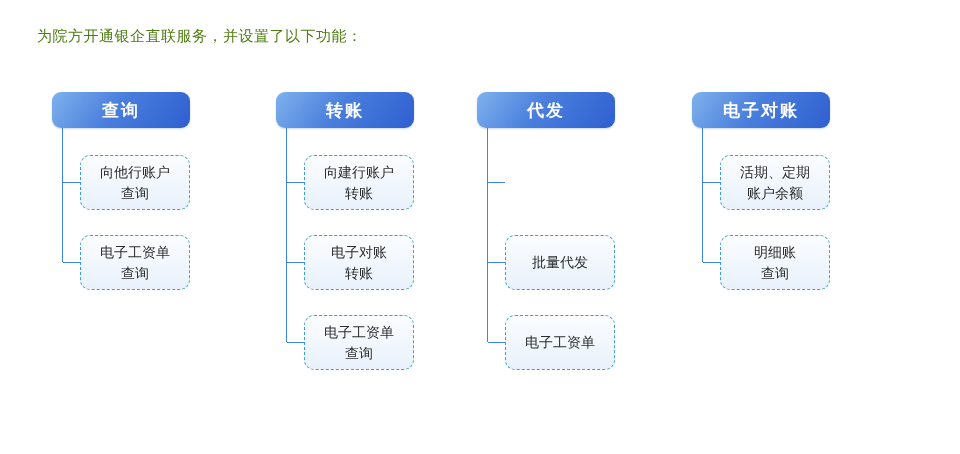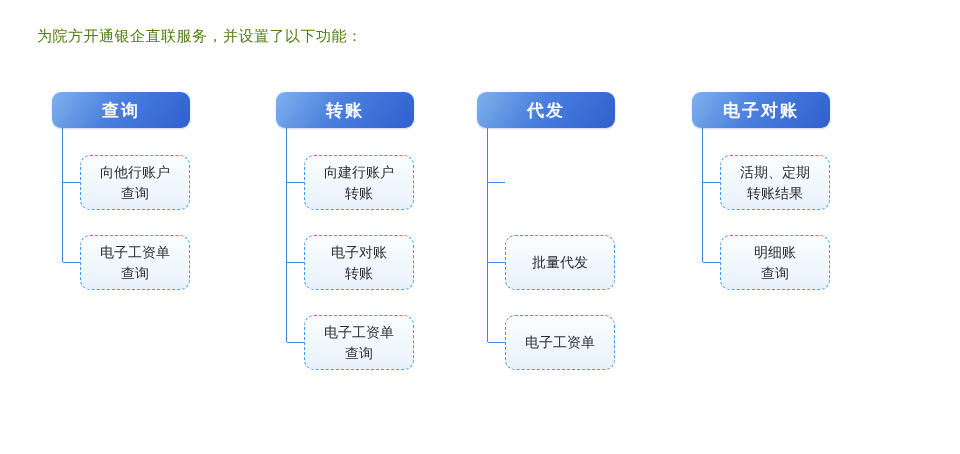--- a/index.html
+++ b/index.html
@@ -94,21 +94,21 @@
     </div>
   </div>
 
   <div class="col" style="left:692px;">
     <div class="hdr">电子对账</div>
     <div class="vline" style="height:134px;"></div>
     <div class="hline" style="top:90px;"></div>
     <div class="hline" style="top:170px;"></div>
     <div class="child r1">
       <span>活期、定期</span>
-      <span>转账结果</span>
+      <span>账户余额</span>
     </div>
     <div class="child r2">
       <span>明细账</span>
       <span>查询</span>
     </div>
   </div>
 
 </div>
 
 </body></html>

